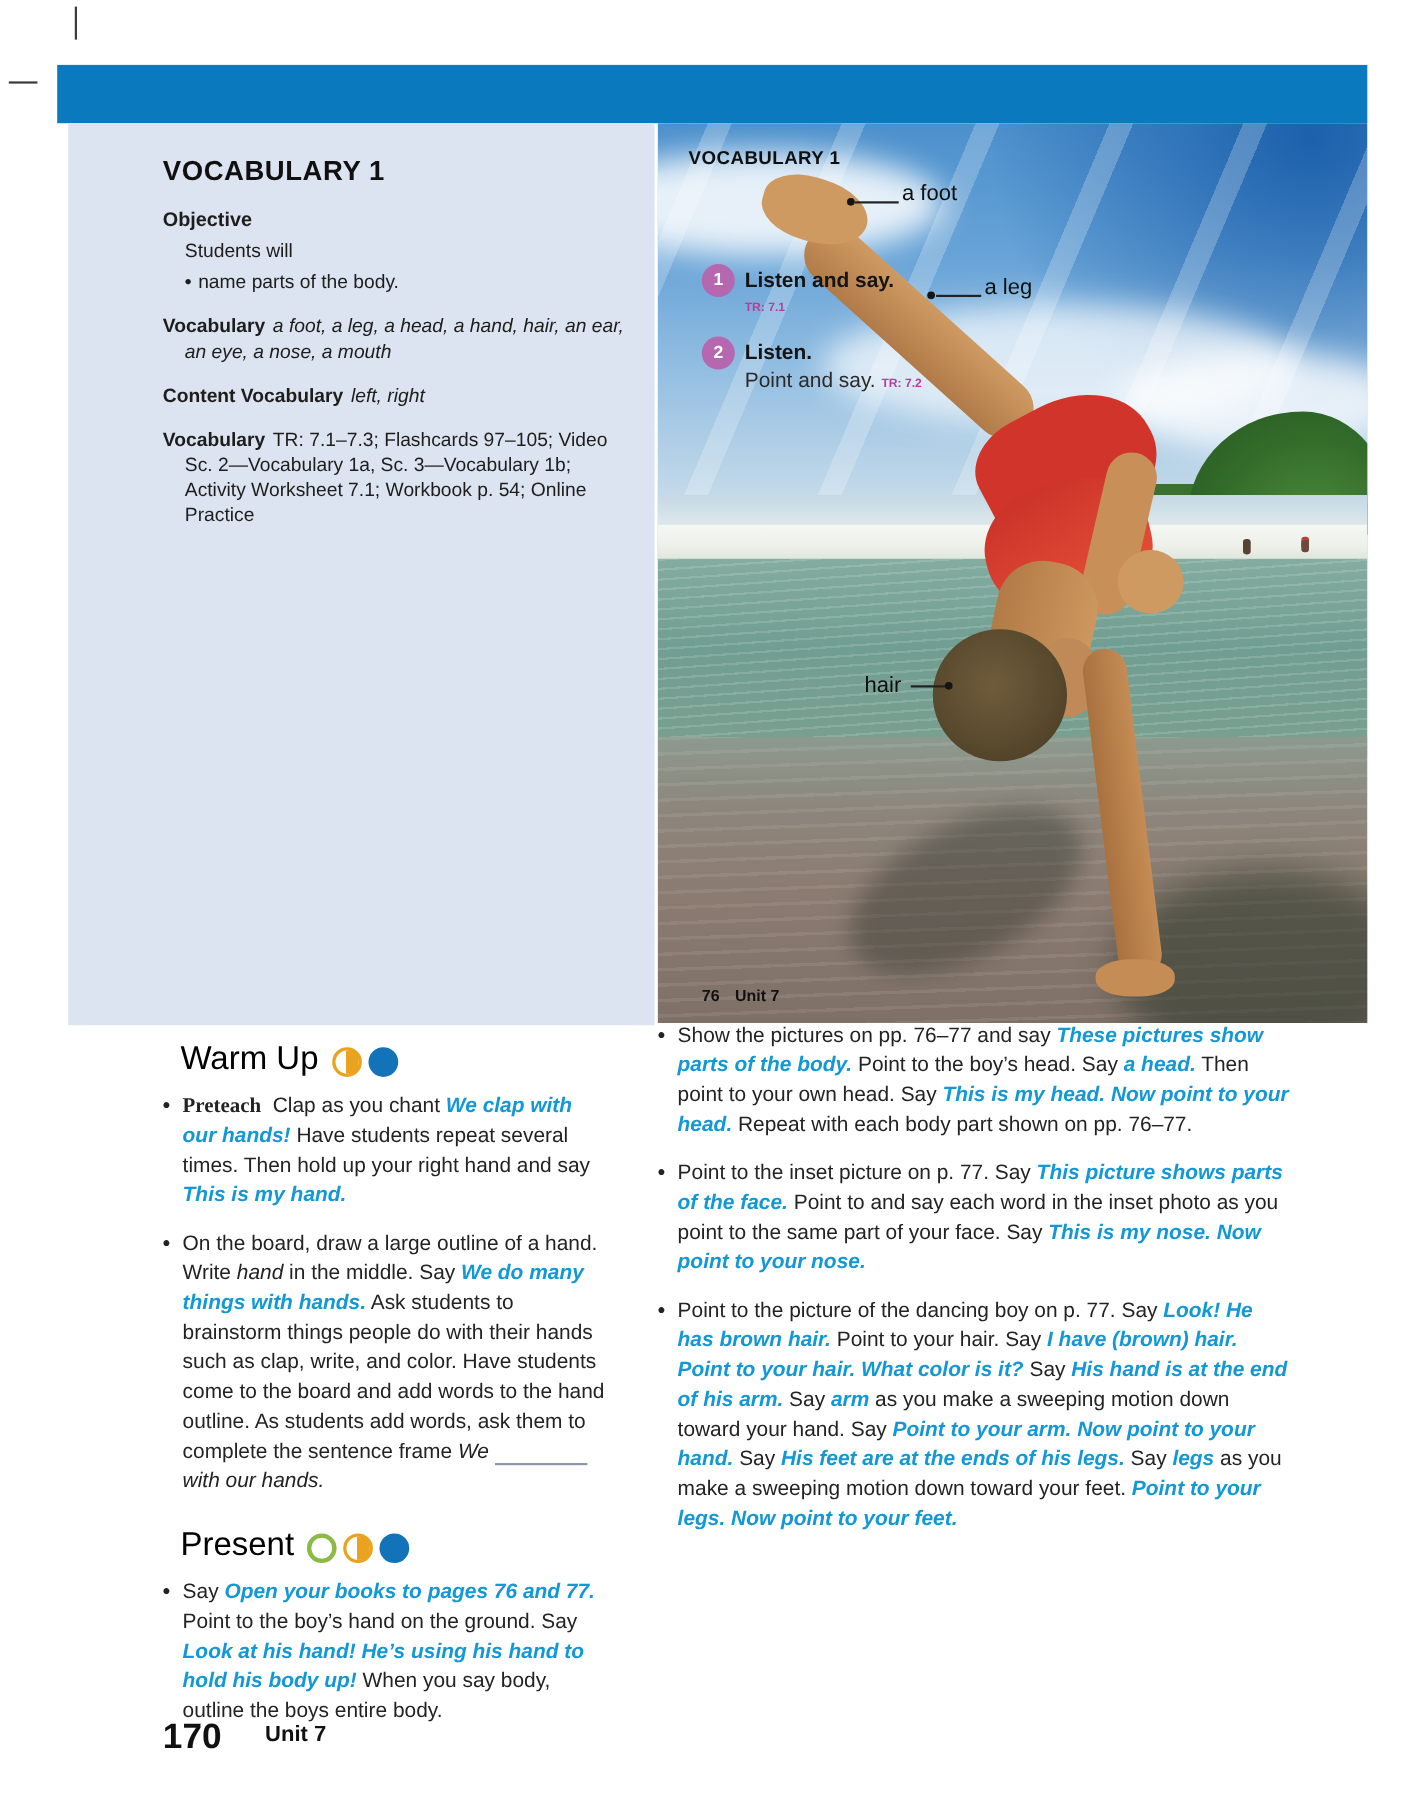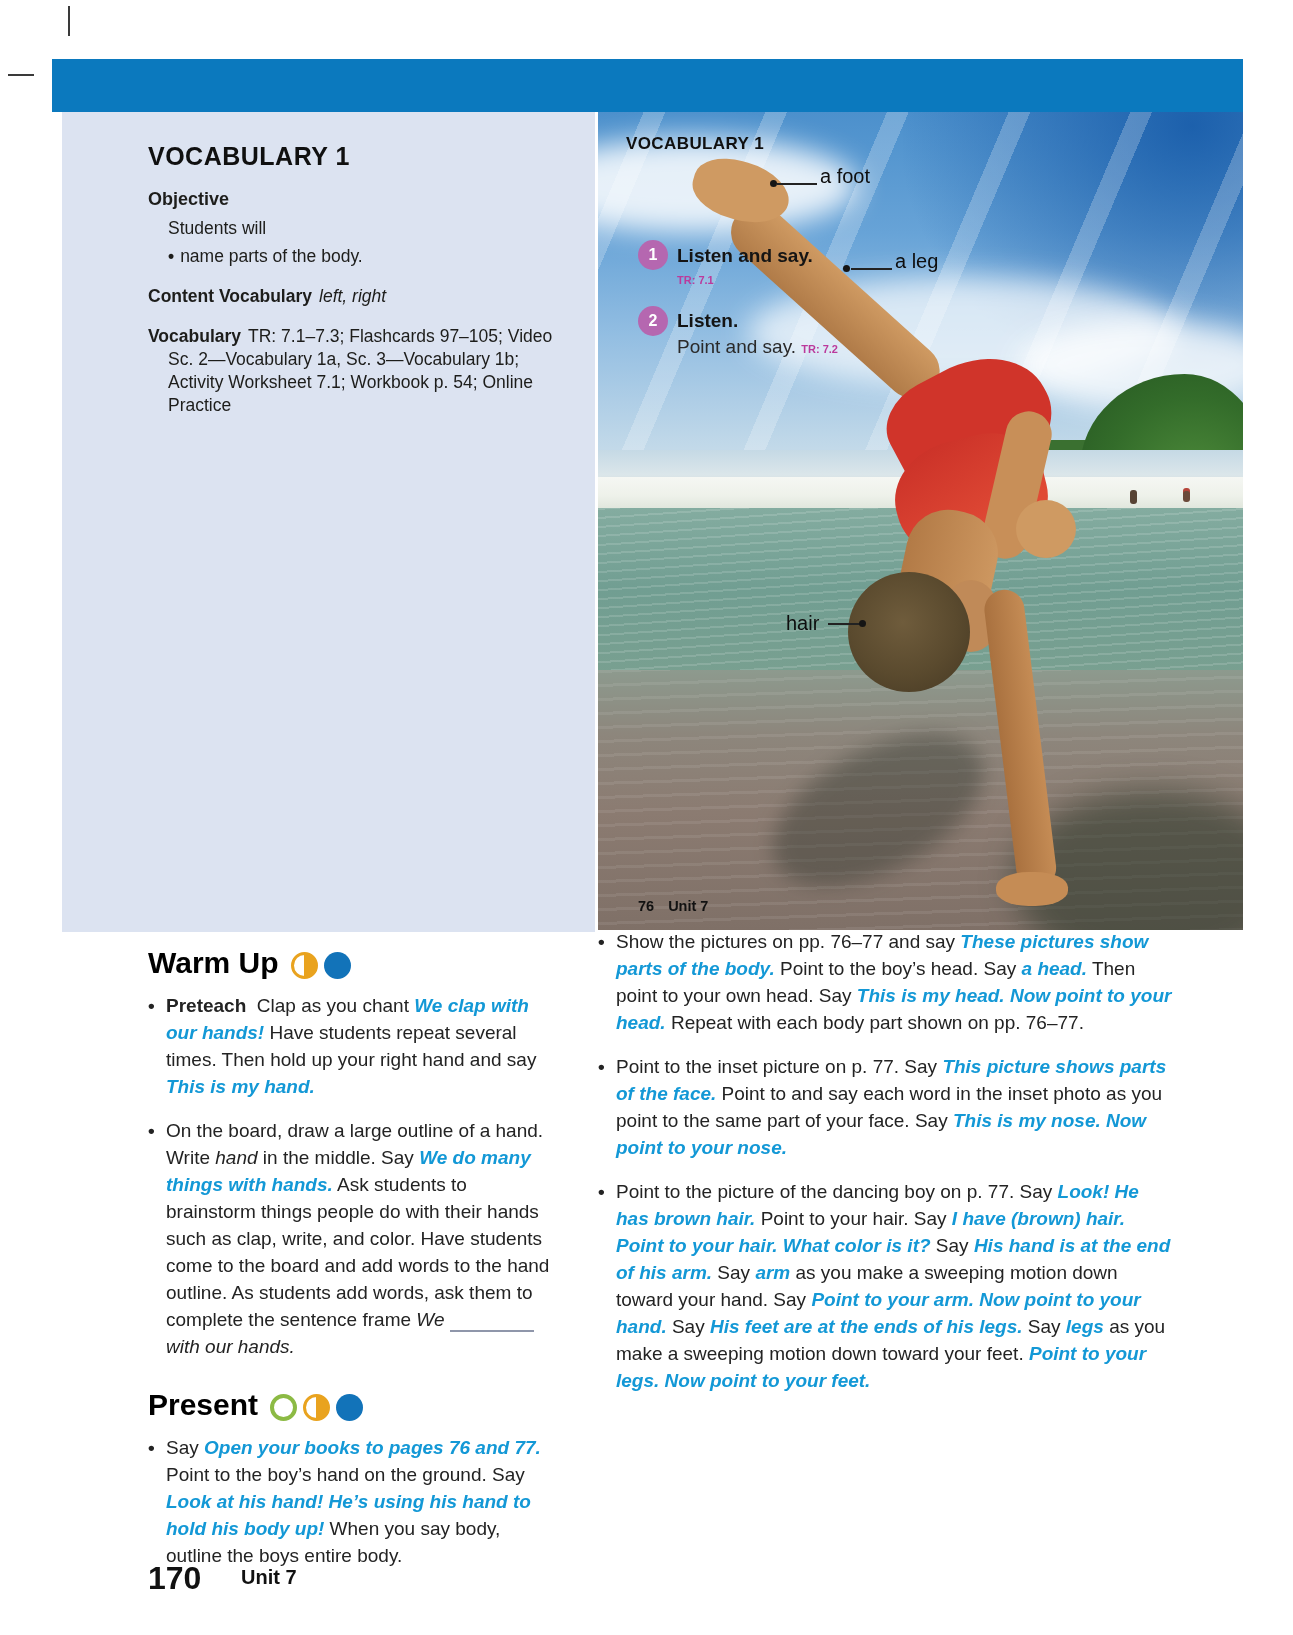--- a/index.html
+++ b/index.html
@@ -96,32 +96,32 @@
   .activity-title{position:absolute;font-size:19px;font-weight:bold;color:#141414;}
   .activity-sub{position:absolute;font-size:19px;color:#2a2a2a;}
   .tr-tag{font-size:11px;font-weight:bold;color:#bb3a9c;text-align:center;}
   .tr-abs{position:absolute;}
   .sp-footer{position:absolute;left:40px;top:786px;font-size:14.5px;font-weight:bold;color:#111;}
   .sp-footer .unit{margin-left:14px;}
 
   
   .notes-left{position:absolute;left:148px;top:946px;width:402px;}
   .notes-right{position:absolute;left:598px;top:928px;width:576px;}
-  .section-head{display:flex;align-items:center;gap:12px;margin:0 0 12px 0;
-    font-size:30px;font-weight:bold;color:#000;}
+  .section-head{display:flex;align-items:center;gap:12px;margin:0 0 12px 16px;
+    font-size:30px;font-weight:normal;color:#000;}
   .section-head.second{margin-top:28px;}
   .levels{display:inline-flex;gap:6px;transform:translateY(2px);}
   .lvl{display:inline-block;width:27px;height:27px;border-radius:50%;box-sizing:border-box;}
   .lvl.empty{border:4px solid #8cba44;background:#fff;}
   .lvl.half{border:3px solid #e9a31f;background:linear-gradient(90deg,#ffffff 0 47%,#e9a31f 47% 100%);}
   .lvl.full{background:#1273b9;}
   ul.notes{list-style:none;margin:0;padding:0;font-size:19px;line-height:27px;color:#232323;}
   ul.notes li{position:relative;padding-left:18px;margin:0 0 17px 0;}
   ul.notes li::before{content:"•";position:absolute;left:0;top:0;font-weight:bold;}
-  .run-bold{font-weight:bold;}
+  .run-bold{font-weight:bold;font-family:Liberation Serif, serif;}
   .run-say{color:#1398d6;font-style:italic;font-weight:600;}
   .run-em{font-style:italic;}
   .run-blank{border-bottom:2px solid #8f96aa;white-space:pre;}
 
   
   .page-number{position:absolute;left:148px;top:1560px;font-size:32px;font-weight:bold;color:#111;}
   .footer-unit{position:absolute;left:241px;top:1566px;font-size:20px;font-weight:bold;color:#111;}
 </style>
 </head>
 <body>
@@ -129,20 +129,23 @@
 <div class="crop-v"></div>
 <div class="crop-h"></div>
 
 <div class="header-bar"></div>
 
 <div class="lesson-panel">
   <p class="lp-title">VOCABULARY 1</p>
   <p class="lp-head">Objective</p>
   <p class="lp-sub">Students will</p>
   <p class="lp-bullet"><span class="dot">•</span><span>name parts of the body.</span></p>
+  <p class="entry">
+    <span class="lbl">Vocabulary</span><span class="em">a foot, a leg, a head, a hand, hair, an ear, an eye, a nose, a mouth</span>
+  </p>
   <p class="entry">
     <span class="lbl">Content Vocabulary</span><span class="em">left, right</span>
   </p>
   <p class="entry">
     <span class="lbl">Vocabulary</span><span>TR: 7.1–7.3; Flashcards 97–105; Video Sc. 2—Vocabulary 1a, Sc. 3—Vocabulary 1b; Activity Worksheet 7.1; Workbook p. 54; Online Practice</span>
   </p>
 </div>
 
 <div class="student-page">
 

